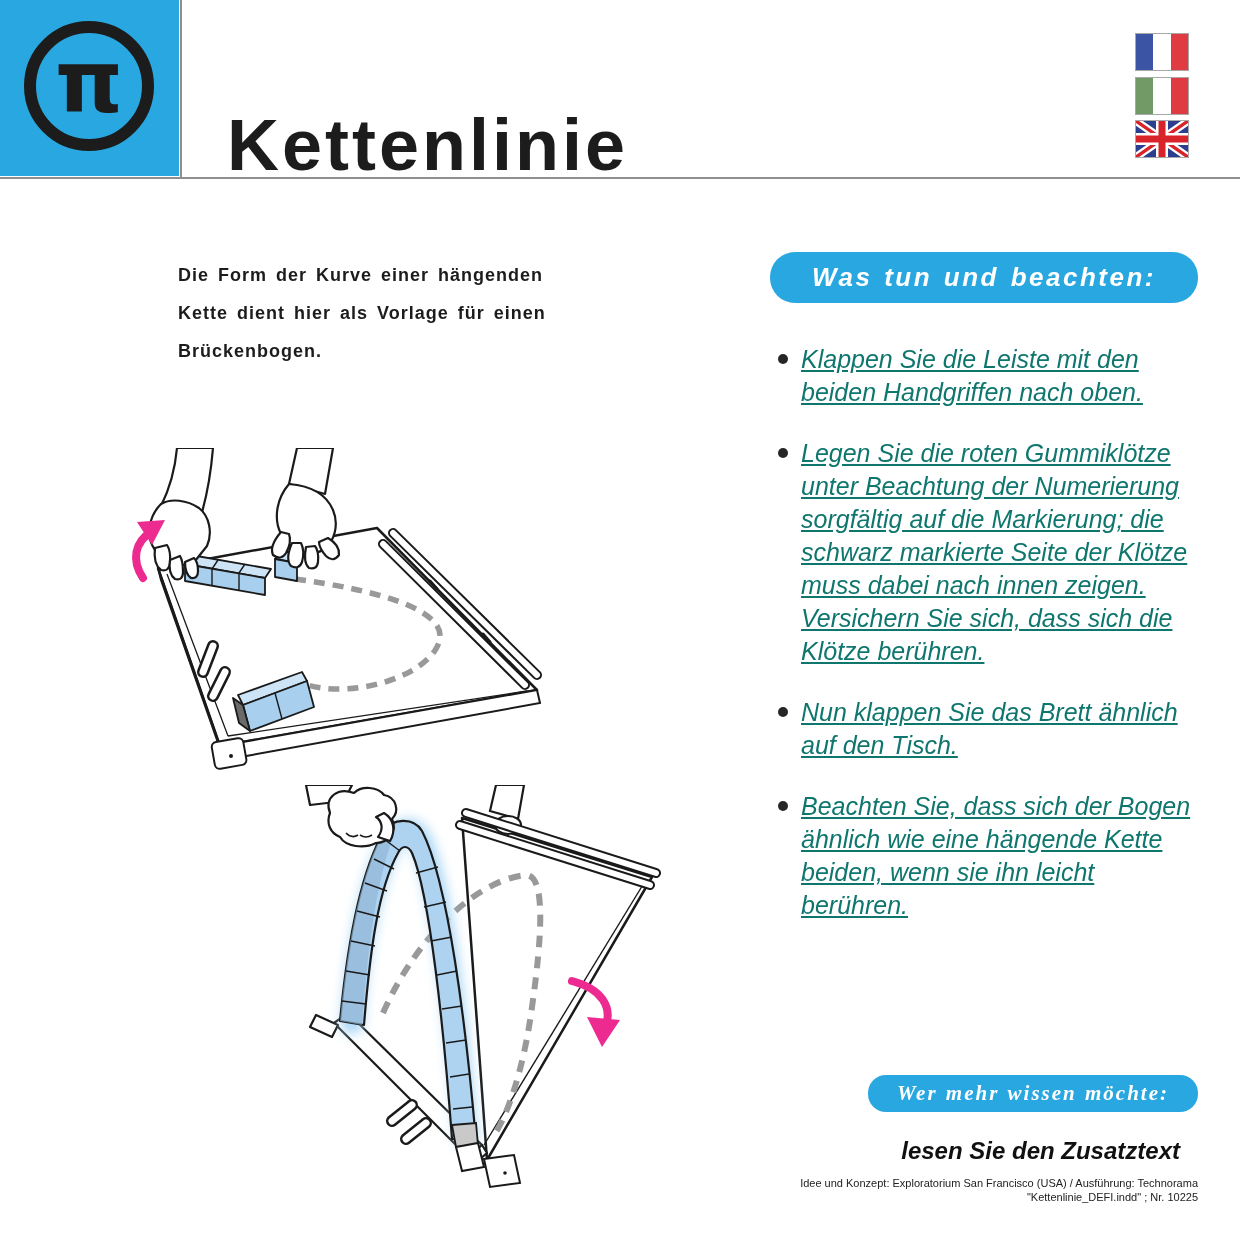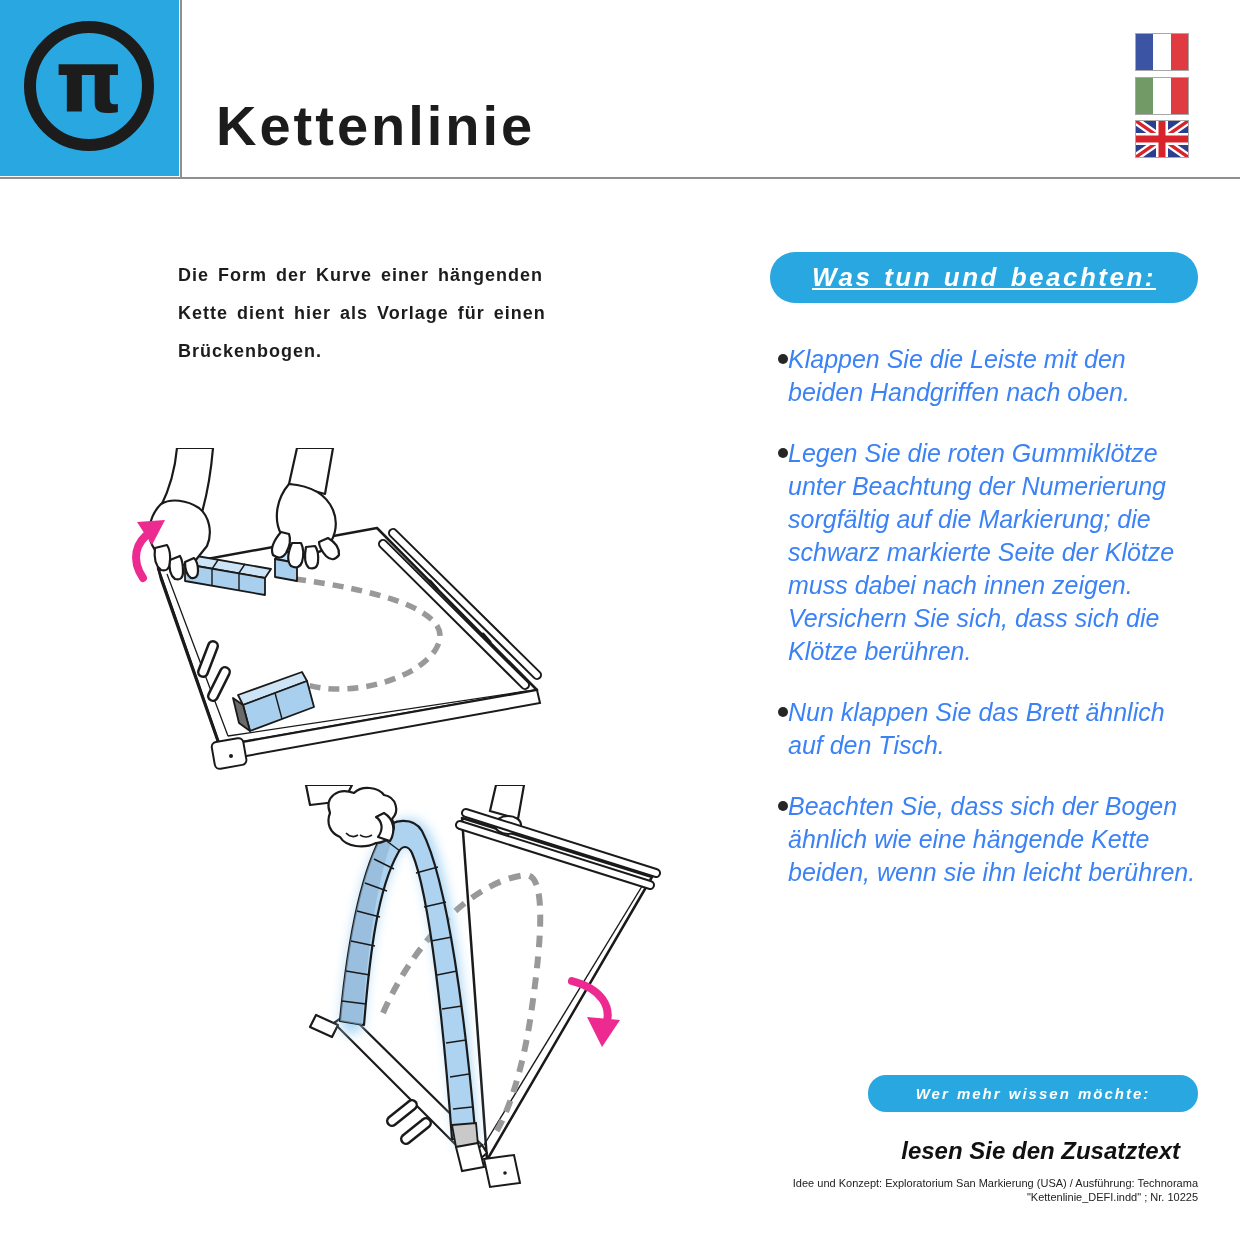--- a/index.html
+++ b/index.html
@@ -9,21 +9,21 @@
 
   
   .logo-box{position:absolute;left:0;top:0;width:179px;height:176px;background:#29a7e0;}
   .pi-circle{position:absolute;left:24px;top:21px;width:106px;height:106px;
              border:12px solid #1c1c1c;border-radius:50%;
              display:flex;align-items:center;justify-content:center;}
   .pi-glyph{font-family:"DejaVu Sans",sans-serif;font-weight:bold;font-size:86px;
             line-height:1;color:#1c1c1c;margin-top:-8px;}
   .v-sep{position:absolute;left:180px;top:0;width:2px;height:177px;background:#8f8f8f;}
   .h-sep{position:absolute;left:0;top:177px;width:1240px;height:2px;background:#8f8f8f;}
-  .page-title{position:absolute;left:216px;top:98px;margin:0;font-size:56px;font-weight:bold;
+  .page-title{position:absolute;left:216px;top:98px;margin:11px;font-size:72px;font-weight:bold;
               letter-spacing:3px;line-height:1;color:#1c1c1c;}
 
   .flags{position:absolute;left:1135px;top:33px;width:54px;}
   .flag{position:absolute;left:0;width:54px;height:38px;border:1px solid #a8a8a8;
         box-sizing:border-box;display:flex;overflow:hidden;background:#fff;}
   .flag-fr{top:0;} .flag-it{top:44px;} .flag-uk{top:87px;padding:0;}
   .flag .stripe{flex:1;height:100%;}
   .fr-b{background:#3b55a4;} .fr-w{background:#fff;} .fr-r{background:#e13b42;}
   .it-g{background:#719a66;} .it-w{background:#fff;} .it-r{background:#e13b42;}
 
@@ -36,31 +36,31 @@
   .fig{position:absolute;}
   .fig svg{display:block;width:100%;height:100%;}
   .fig1{left:125px;top:448px;width:445px;height:360px;}
   .fig2{left:300px;top:785px;width:400px;height:420px;}
 
   
   .instructions{position:absolute;left:770px;top:252px;width:428px;}
   .pill{background:#29a7e0;color:#fff;font-style:italic;font-weight:bold;
         text-align:center;box-sizing:border-box;}
   .pill-main{height:51px;line-height:51px;border-radius:25px;font-size:26px;
-             letter-spacing:2.5px;word-spacing:2px;text-decoration:underline;}
+             letter-spacing:2.5px;word-spacing:2px;}
   .bullets{list-style:none;margin:40px 0 0 0;padding:0 0 0 8px;}
-  .bullets li{display:flex;margin-bottom:28px;
-              font-style:italic;font-size:25px;line-height:33px;color:#3b82f6;}
+  .bullets li{display:flex;gap:13px;margin-bottom:28px;
+              font-style:italic;font-size:25px;line-height:33px;color:#0f766e;text-decoration:underline;}
   .bullet-dot{flex:none;width:10px;height:10px;border-radius:50%;background:#262626;
               margin-top:11px;}
 
   
   .more-info{position:absolute;left:868px;top:1075px;width:330px;}
-  .pill-small{height:37px;line-height:37px;border-radius:18px;font-size:15px;
-              letter-spacing:2px;word-spacing:1px;}
+  .pill-small{height:37px;line-height:37px;border-radius:18px;font-size:21px;
+              letter-spacing:2px;word-spacing:1px;font-family:Liberation Serif, serif;}
   .more-sub{margin-top:25px;text-align:right;padding-right:18px;
             font-size:24px;font-weight:bold;font-style:italic;color:#111;}
 
   
   .footer{position:absolute;right:42px;top:1176px;text-align:right;
           font-size:11px;line-height:14px;color:#222;}
 </style>
 </head>
 <body>
 
@@ -274,17 +274,17 @@
       </li>
     </ul>
   </section>
 
   <div class="more-info">
     <div class="pill pill-small">Wer mehr wissen möchte:</div>
     <div class="more-sub">lesen Sie den Zusatztext</div>
   </div>
 
   <div class="footer">
-    <div>Idee und Konzept: Exploratorium San Markierung (USA) / Ausführung: Technorama</div>
+    <div>Idee und Konzept: Exploratorium San Francisco (USA) / Ausführung: Technorama</div>
     <div>"Kettenlinie_DEFI.indd" ; Nr. 10225</div>
   </div>
 
 </div>
 
 </body></html>

